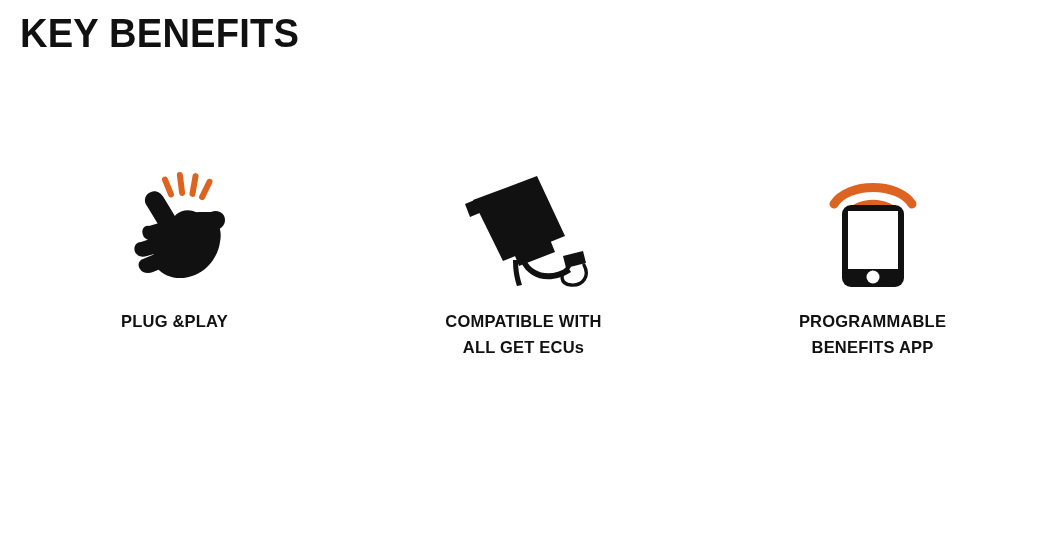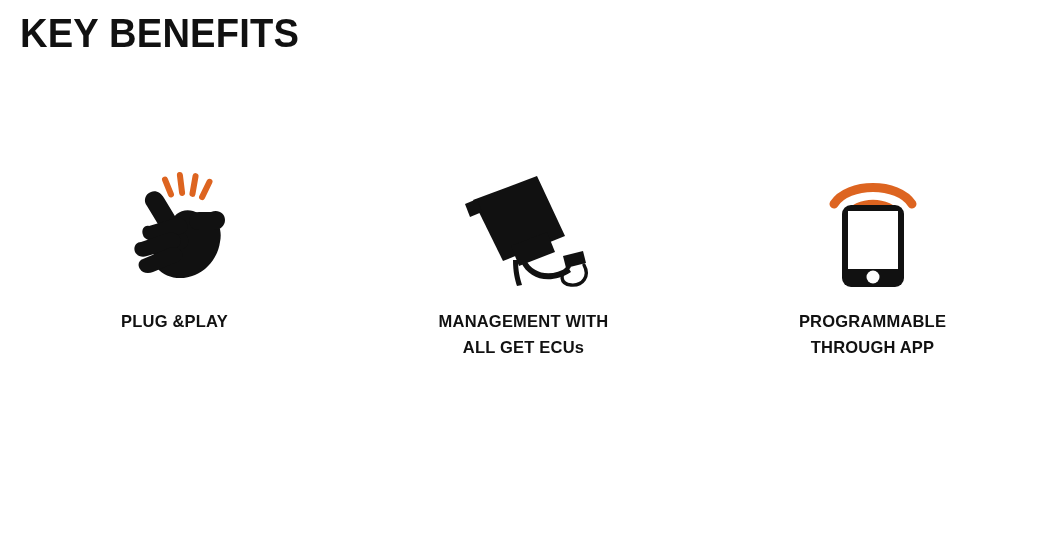--- a/index.html
+++ b/index.html
@@ -161,21 +161,21 @@
           <path d="M54 92 C 54 104, 56 112, 58 118 L 63 117 C 61 110, 59 103, 59 92 Z"></path>
 
           <path d="M62 94 C 70 112, 92 117, 112 104 L 109 99 C 92 110, 74 106, 67 92 Z"></path>
 
           <path d="M104 88 L124 83 L127 95 L107 100 Z"></path>
         </g>
 
         <path d="M110 99 C 100 106, 101 116, 112 117 C 124 118, 131 108, 125 97" fill="none" stroke="#111111" stroke-width="3.4" stroke-linecap="round"></path>
       </svg>
     </div>
-    <div class="benefit-label">MANAGEMENT WITH
+    <div class="benefit-label">COMPATIBLE WITH
 ALL GET ECUs</div>
   </div>
 
 
   <div class="benefit-col">
     <div class="icon-box">
       <svg width="110" height="120" viewBox="0 0 110 120" aria-hidden="true">
 
         <g fill="none" stroke="#DD6420" stroke-linecap="round">
           <path d="M16 36 C 30 14, 80 14, 94 36" stroke-width="9"></path>
@@ -185,16 +185,16 @@
         </g>
 
         <rect x="24" y="37" width="62" height="82" rx="9" fill="#111111"></rect>
 
         <rect x="30" y="43" width="50" height="58" fill="#FFFFFF"></rect>
 
         <circle cx="55" cy="109" r="6.5" fill="#FFFFFF"></circle>
       </svg>
     </div>
     <div class="benefit-label">PROGRAMMABLE
-THROUGH APP</div>
+BENEFITS APP</div>
   </div>
 
 </div>
 
 </body></html>

